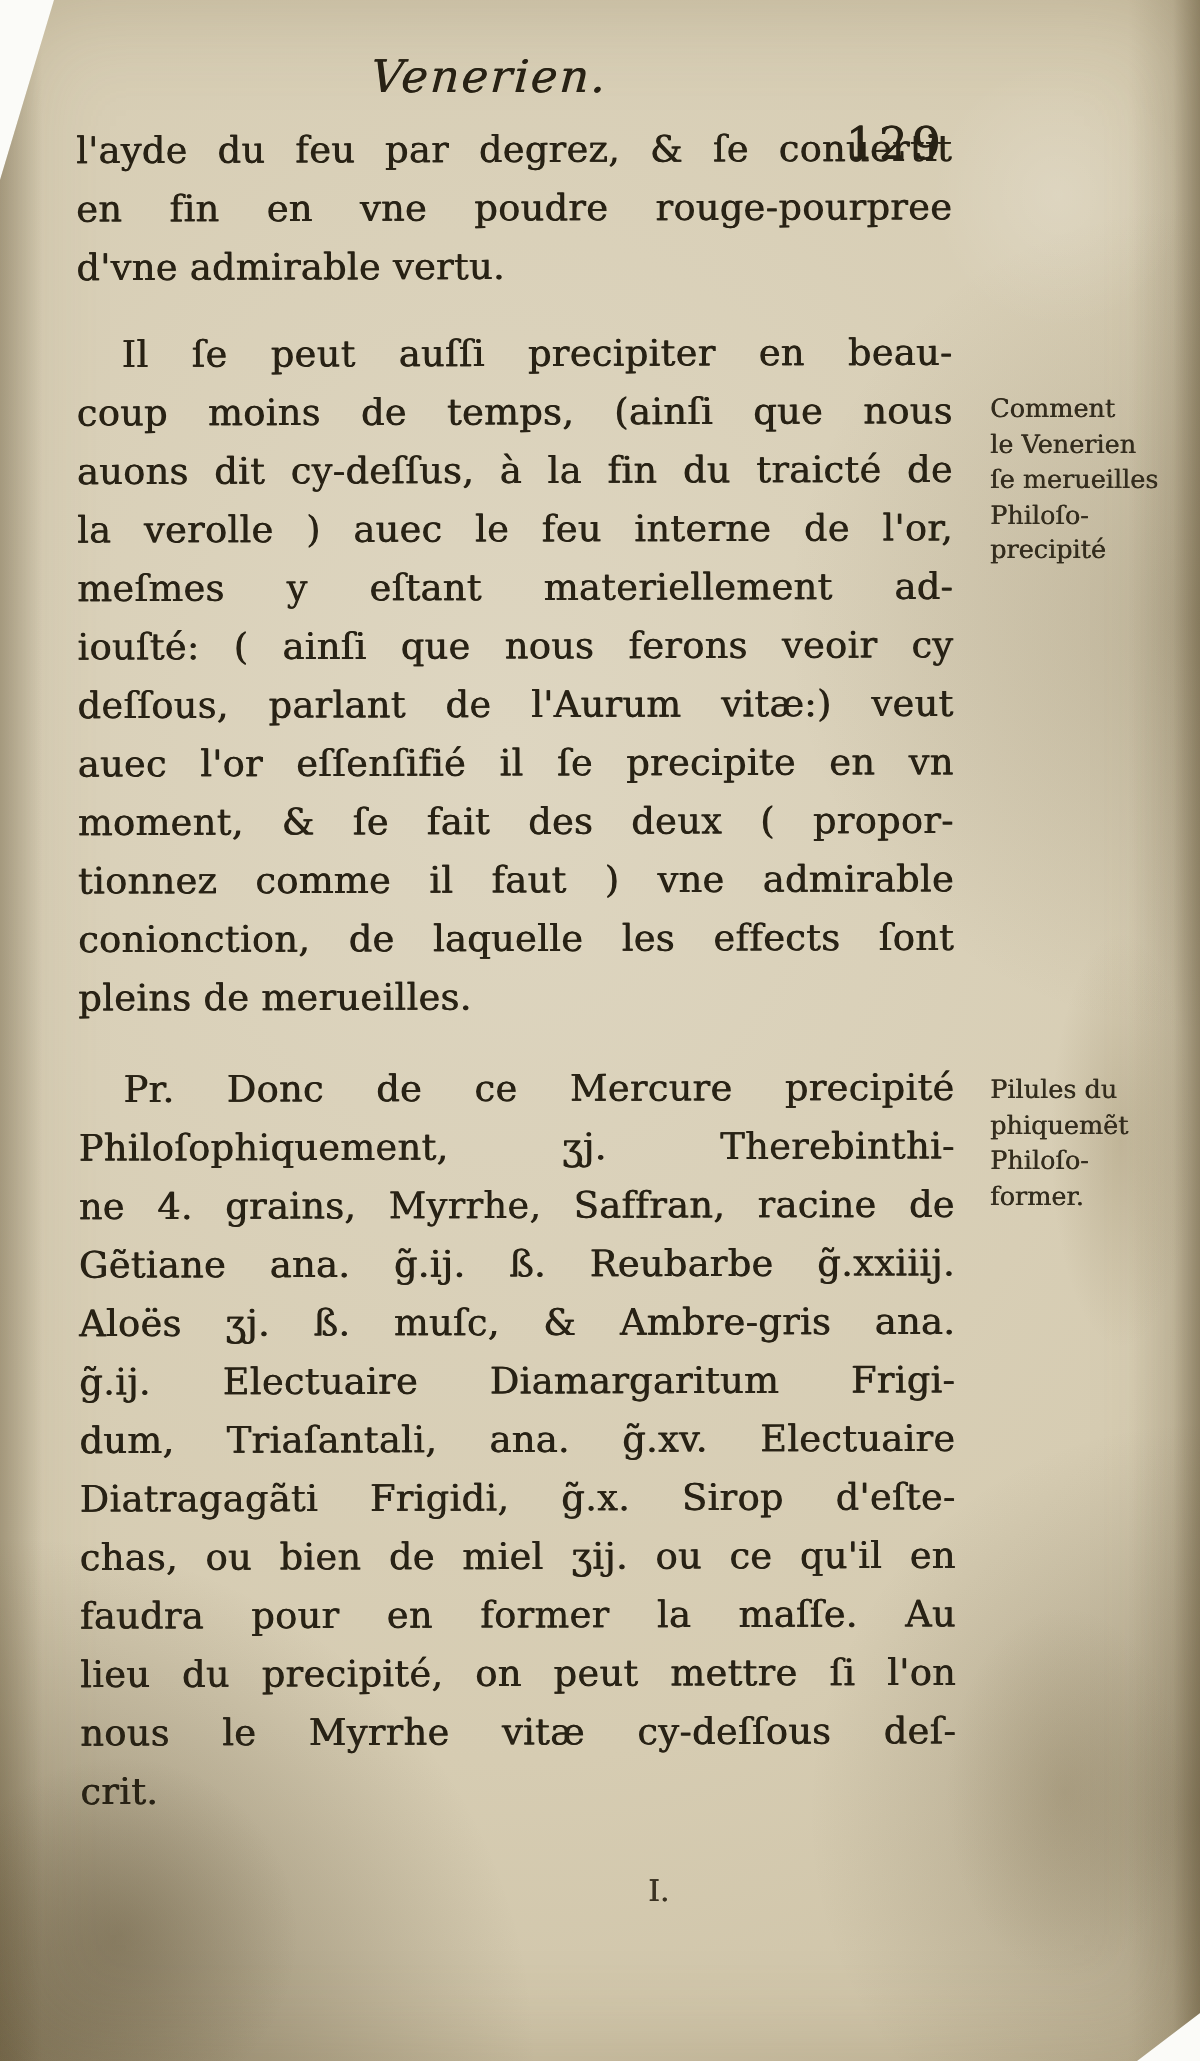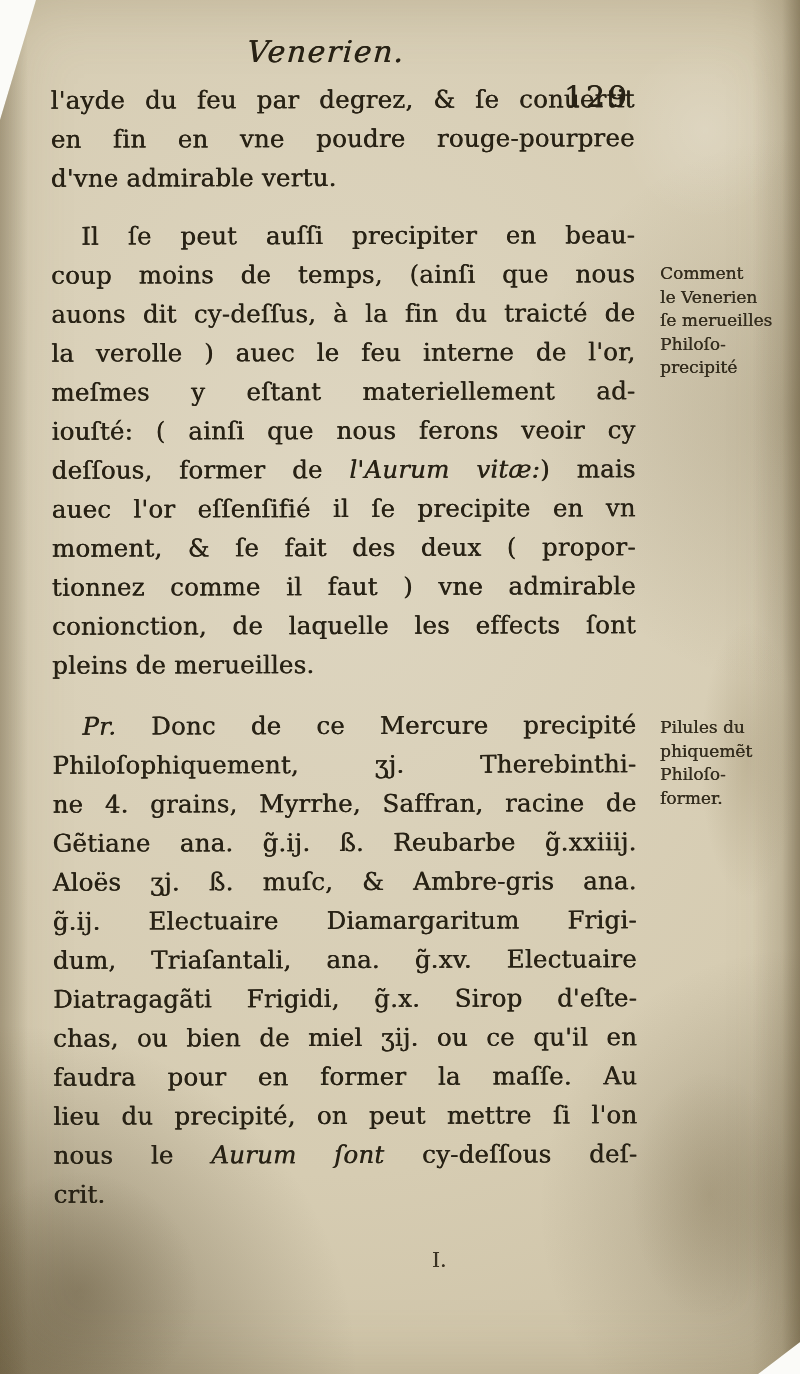--- a/index.html
+++ b/index.html
@@ -46,21 +46,21 @@
   .line {
     font-size: 24.5px; line-height: 39px;
     text-align: justify; text-align-last: justify;
     text-shadow: 0.45px 0 0 currentColor;
     letter-spacing: 0.2px;
   }
   .para .line:last-child { text-align-last: left; }
   .para.indent .line:first-child { padding-left: 30px; }
   .p2 { margin-top: 19px; }
   .p3 { margin-top: 22px; }
-  .it { font-style: italic; }
+  .it { }
 
   
   .margin-note {
     position: absolute; left: 640px; width: 152px;
     font-size: 17px; line-height: 23.5px; color: #342d1e;
     text-shadow: 0.3px 0 0 currentColor;
     margin-left: 20px;
   }
   .note-1 { top: 262px; }
   .note-2 { top: 716px; }
@@ -90,40 +90,40 @@
           <div class="line">en fin en vne poudre rouge-pourpree</div>
           <div class="line">d'vne admirable vertu.</div>
         </div>
       <div class="para p2 indent">
           <div class="line">Il ſe peut auſſi precipiter en beau-</div>
           <div class="line">coup moins de temps, (ainſi que nous</div>
           <div class="line">auons dit cy-deſſus, à la fin du traicté de</div>
           <div class="line">la verolle ) auec le feu interne de l'or,</div>
           <div class="line">meſmes y eſtant materiellement ad-</div>
           <div class="line">iouſté: ( ainſi que nous ferons veoir cy</div>
-          <div class="line"><span>deſſous, former de </span><span class="it">l'Aurum vitæ:</span><span>) mais</span></div>
+          <div class="line"><span>deſſous, parlant de </span><span class="it">l'Aurum vitæ:</span><span>) veut</span></div>
           <div class="line">auec l'or eſſenſifié il ſe precipite en vn</div>
           <div class="line">moment, &amp; ſe fait des deux ( propor-</div>
           <div class="line">tionnez comme il faut ) vne admirable</div>
           <div class="line">conionction, de laquelle les effects ſont</div>
           <div class="line">pleins de merueilles.</div>
         </div>
       <div class="para p3 indent">
           <div class="line"><span class="it">Pr.</span><span> Donc de ce Mercure precipité</span></div>
           <div class="line">Philoſophiquement, ʒj. Therebinthi-</div>
           <div class="line">ne 4. grains, Myrrhe, Saffran, racine de</div>
           <div class="line">Gẽtiane ana. g̃.ij. ß. Reubarbe g̃.xxiiij.</div>
           <div class="line">Aloës ʒj. ß. muſc, &amp; Ambre-gris ana.</div>
           <div class="line">g̃.ij. Electuaire Diamargaritum Frigi-</div>
           <div class="line">dum, Triaſantali, ana. g̃.xv. Electuaire</div>
           <div class="line">Diatragagãti Frigidi, g̃.x. Sirop d'eſte-</div>
           <div class="line">chas, ou bien de miel ʒij. ou ce qu'il en</div>
           <div class="line">faudra pour en former la maſſe. Au</div>
           <div class="line">lieu du precipité, on peut mettre ſi l'on</div>
-          <div class="line"><span>nous le </span><span class="it">Aurum ſont</span><span> cy-deſſous deſ-</span></div>
+          <div class="line"><span>nous le </span><span class="it">Myrrhe vitæ</span><span> cy-deſſous deſ-</span></div>
           <div class="line">crit.</div>
         </div>
     </div>
 
     <div class="margin-note note-1">
         <div class="note-line">Comment</div>
         <div class="note-line">le Venerien</div>
         <div class="note-line">ſe merueilles</div>
         <div class="note-line">Philoſo-</div>
         <div class="note-line">precipité</div>

